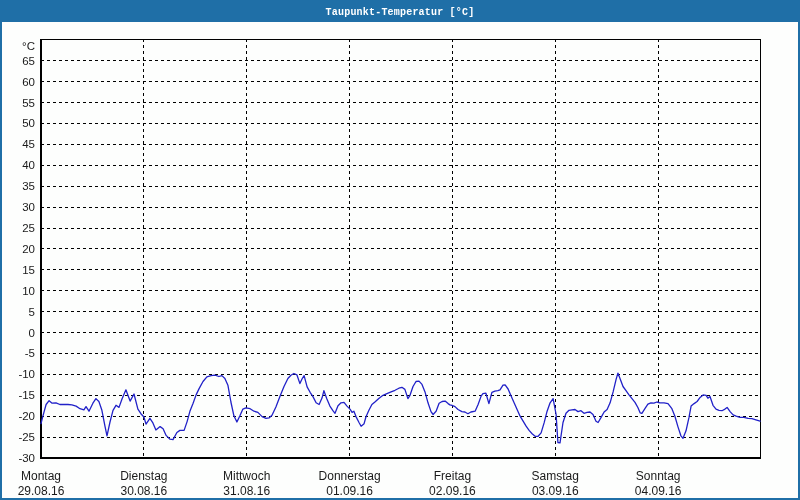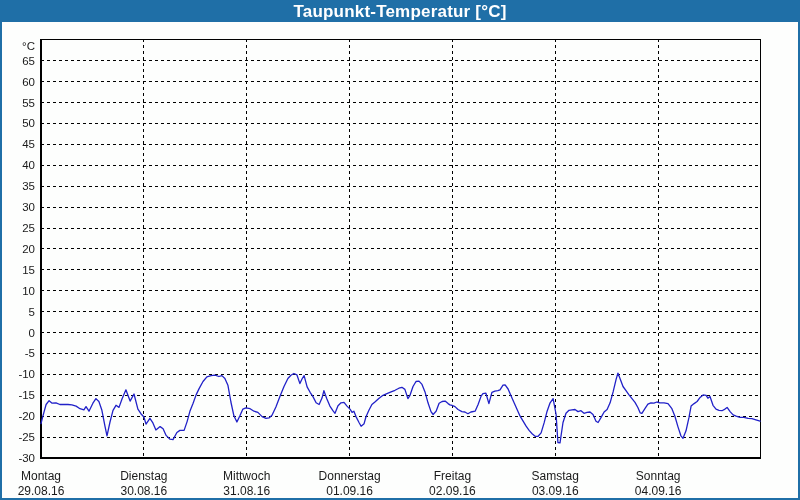--- a/index.html
+++ b/index.html
@@ -5,22 +5,22 @@
   html,body{margin:0;padding:0;background:#e8e8e8;font-family:"Liberation Sans",sans-serif;}
   .window{
     position:relative;width:800px;height:500px;box-sizing:border-box;
     background:#fdfefd;border:2px solid #1f6fa7;overflow:hidden;
   }
   .titlebar{
     position:absolute;left:0;top:0;width:796px;height:20px;
     background:#1f6fa7;display:flex;align-items:center;justify-content:center;
   }
   .titlebar span{
-    color:#ffffff;font-size:17px;font-weight:bold;letter-spacing:.2px;
-    font-family:Liberation Sans, sans-serif;
+    color:#ffffff;font-size:10px;font-weight:bold;letter-spacing:.2px;
+    font-family:Liberation Mono, monospace;
   }
   .content{position:absolute;left:0;top:20px;width:796px;height:476px;background:#fdfefd;}
   svg{display:block;}
   text{font-family:"Liberation Sans",sans-serif;fill:#1a1a1a;}
   .tick-label{font-size:11.5px;}
   .day-label,.date-label{font-size:12px;}
 </style>
 </head>
 <body>
 

